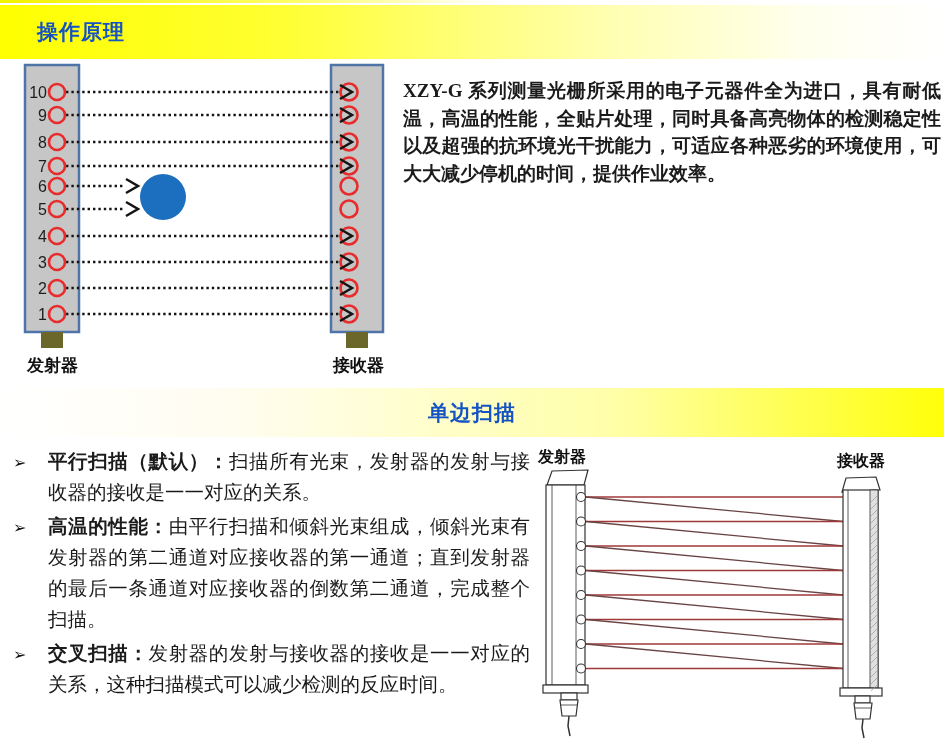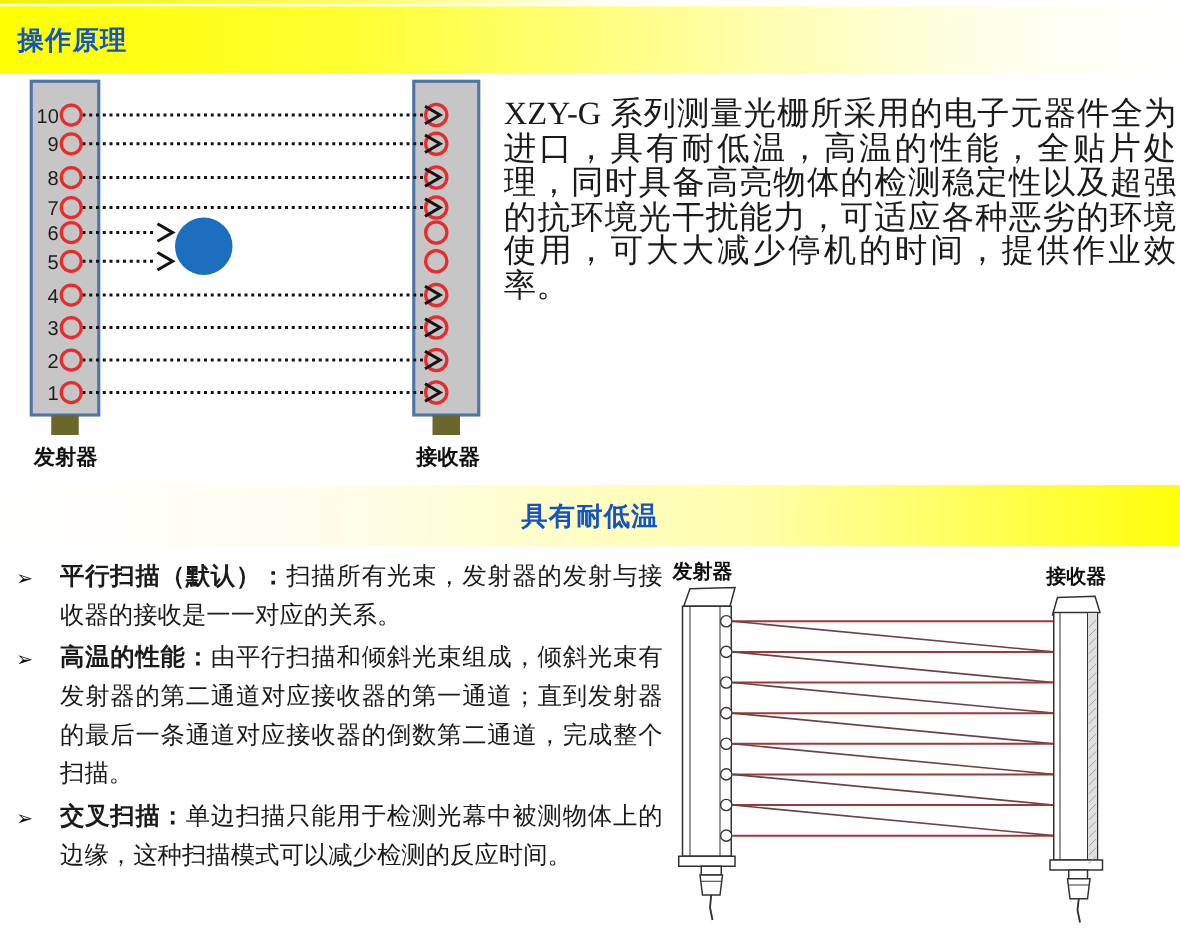--- a/index.html
+++ b/index.html
@@ -7,23 +7,23 @@
        font-family:"Liberation Serif",serif;-webkit-font-smoothing:antialiased;}
   .top-strip{position:absolute;top:0;left:0;width:490px;height:3px;
        background:linear-gradient(to right,#f2f200 0%,#ffff66 60%,rgba(255,255,255,0) 100%);}
   .banner{position:absolute;left:0;width:944px;display:flex;align-items:center;}
   .banner-1{top:5px;height:54px;
        background:linear-gradient(to right,#ffff00 0%,#ffff33 30%,#ffffb3 65%,#ffffee 85%,#ffffff 100%);}
   .banner-2{top:388px;height:49px;justify-content:center;
        background:linear-gradient(to right,#ffffff 0%,#fffdf0 25%,#ffffa8 65%,#ffff0a 100%);}
   .banner-title{color:#1353c4;font-weight:bold;font-size:21px;
        font-family:"Liberation Sans",sans-serif;letter-spacing:1px;}
-  .banner-1 .banner-title{padding-left:14px;}
-  .intro{position:absolute;left:403px;top:77px;width:538px;font-size:26px;line-height:27.6px;
-       color:#1b1b1b;text-align:justify;text-justify:inter-ideograph;}
+  .banner-1 .banner-title{padding-left:14px;margin-left:23px;}
+  .intro{position:absolute;left:403px;top:77px;width:538px;font-size:19px;line-height:27.6px;
+       color:#1b1b1b;text-align:justify;text-justify:inter-ideograph;font-weight:bold;}
   .diagram{position:absolute;}
   #principle-svg{left:0;top:60px;}
   #scan-svg{left:530px;top:440px;}
   .bullets{position:absolute;left:10px;top:446px;width:520px;}
   .bullet-item{position:relative;padding-left:38px;font-size:19.5px;line-height:31px;
        color:#1b1b1b;text-align:justify;margin-bottom:3px;}
   .bullet-marker{position:absolute;left:3px;top:1px;font-family:"DejaVu Sans",sans-serif;
        font-size:16px;color:#111;}
   .bullet-label{font-weight:bold;font-family:"Liberation Sans",sans-serif;}
   svg text{font-family:"Liberation Sans",sans-serif;}
@@ -98,27 +98,27 @@
   <circle cx="163" cy="137" r="23" fill="#1c6fbe"></circle>
   <rect x="41" y="272" width="22" height="16" fill="#6b662a"></rect>
   <rect x="346" y="272" width="22" height="16" fill="#6b662a"></rect>
   <text x="27" y="311" class="bar-label">发射器</text>
   <text x="333" y="311" class="bar-label">接收器</text>
 </svg>
 
 <div class="intro">XZY-G 系列测量光栅所采用的电子元器件全为进口，具有耐低温，高温的性能，全贴片处理，同时具备高亮物体的检测稳定性以及超强的抗环境光干扰能力，可适应各种恶劣的环境使用，可大大减少停机的时间，提供作业效率。</div>
 
 <div class="banner banner-2">
-  <span class="banner-title">具有耐低温</span>
+  <span class="banner-title">单边扫描</span>
 </div>
 
 <div class="bullets" id="bullet-list">
     <div class="bullet-item"><span class="bullet-marker">➢</span><span class="bullet-label">平行扫描（默认）：</span><span>扫描所有光束，发射器的发射与接收器的接收是一一对应的关系。</span></div>
     <div class="bullet-item"><span class="bullet-marker">➢</span><span class="bullet-label">高温的性能：</span><span>由平行扫描和倾斜光束组成，倾斜光束有发射器的第二通道对应接收器的第一通道；直到发射器的最后一条通道对应接收器的倒数第二通道，完成整个扫描。</span></div>
-    <div class="bullet-item"><span class="bullet-marker">➢</span><span class="bullet-label">交叉扫描：</span><span>单边扫描只能用于检测光幕中被测物体上的边缘，这种扫描模式可以减少检测的反应时间。</span></div>
+    <div class="bullet-item"><span class="bullet-marker">➢</span><span class="bullet-label">交叉扫描：</span><span>发射器的发射与接收器的接收是一一对应的关系，这种扫描模式可以减少检测的反应时间。</span></div>
   </div>
 
 <svg id="scan-svg" class="diagram" width="414" height="309" viewBox="0 0 414 309">
   <text x="8" y="22" class="scan-label">发射器</text>
   <text x="307" y="26" class="scan-label">接收器</text>
   <g id="scan-beams">
       <line x1="56" y1="57" x2="313" y2="57" stroke="#a03838" stroke-width="1.6"></line>
       <line x1="56" y1="57" x2="313" y2="81.5" stroke="#6a4444" stroke-width="1.3"></line>
       <line x1="56" y1="81.5" x2="313" y2="81.5" stroke="#a03838" stroke-width="1.6"></line>
       <line x1="56" y1="81.5" x2="313" y2="106" stroke="#6a4444" stroke-width="1.3"></line>

